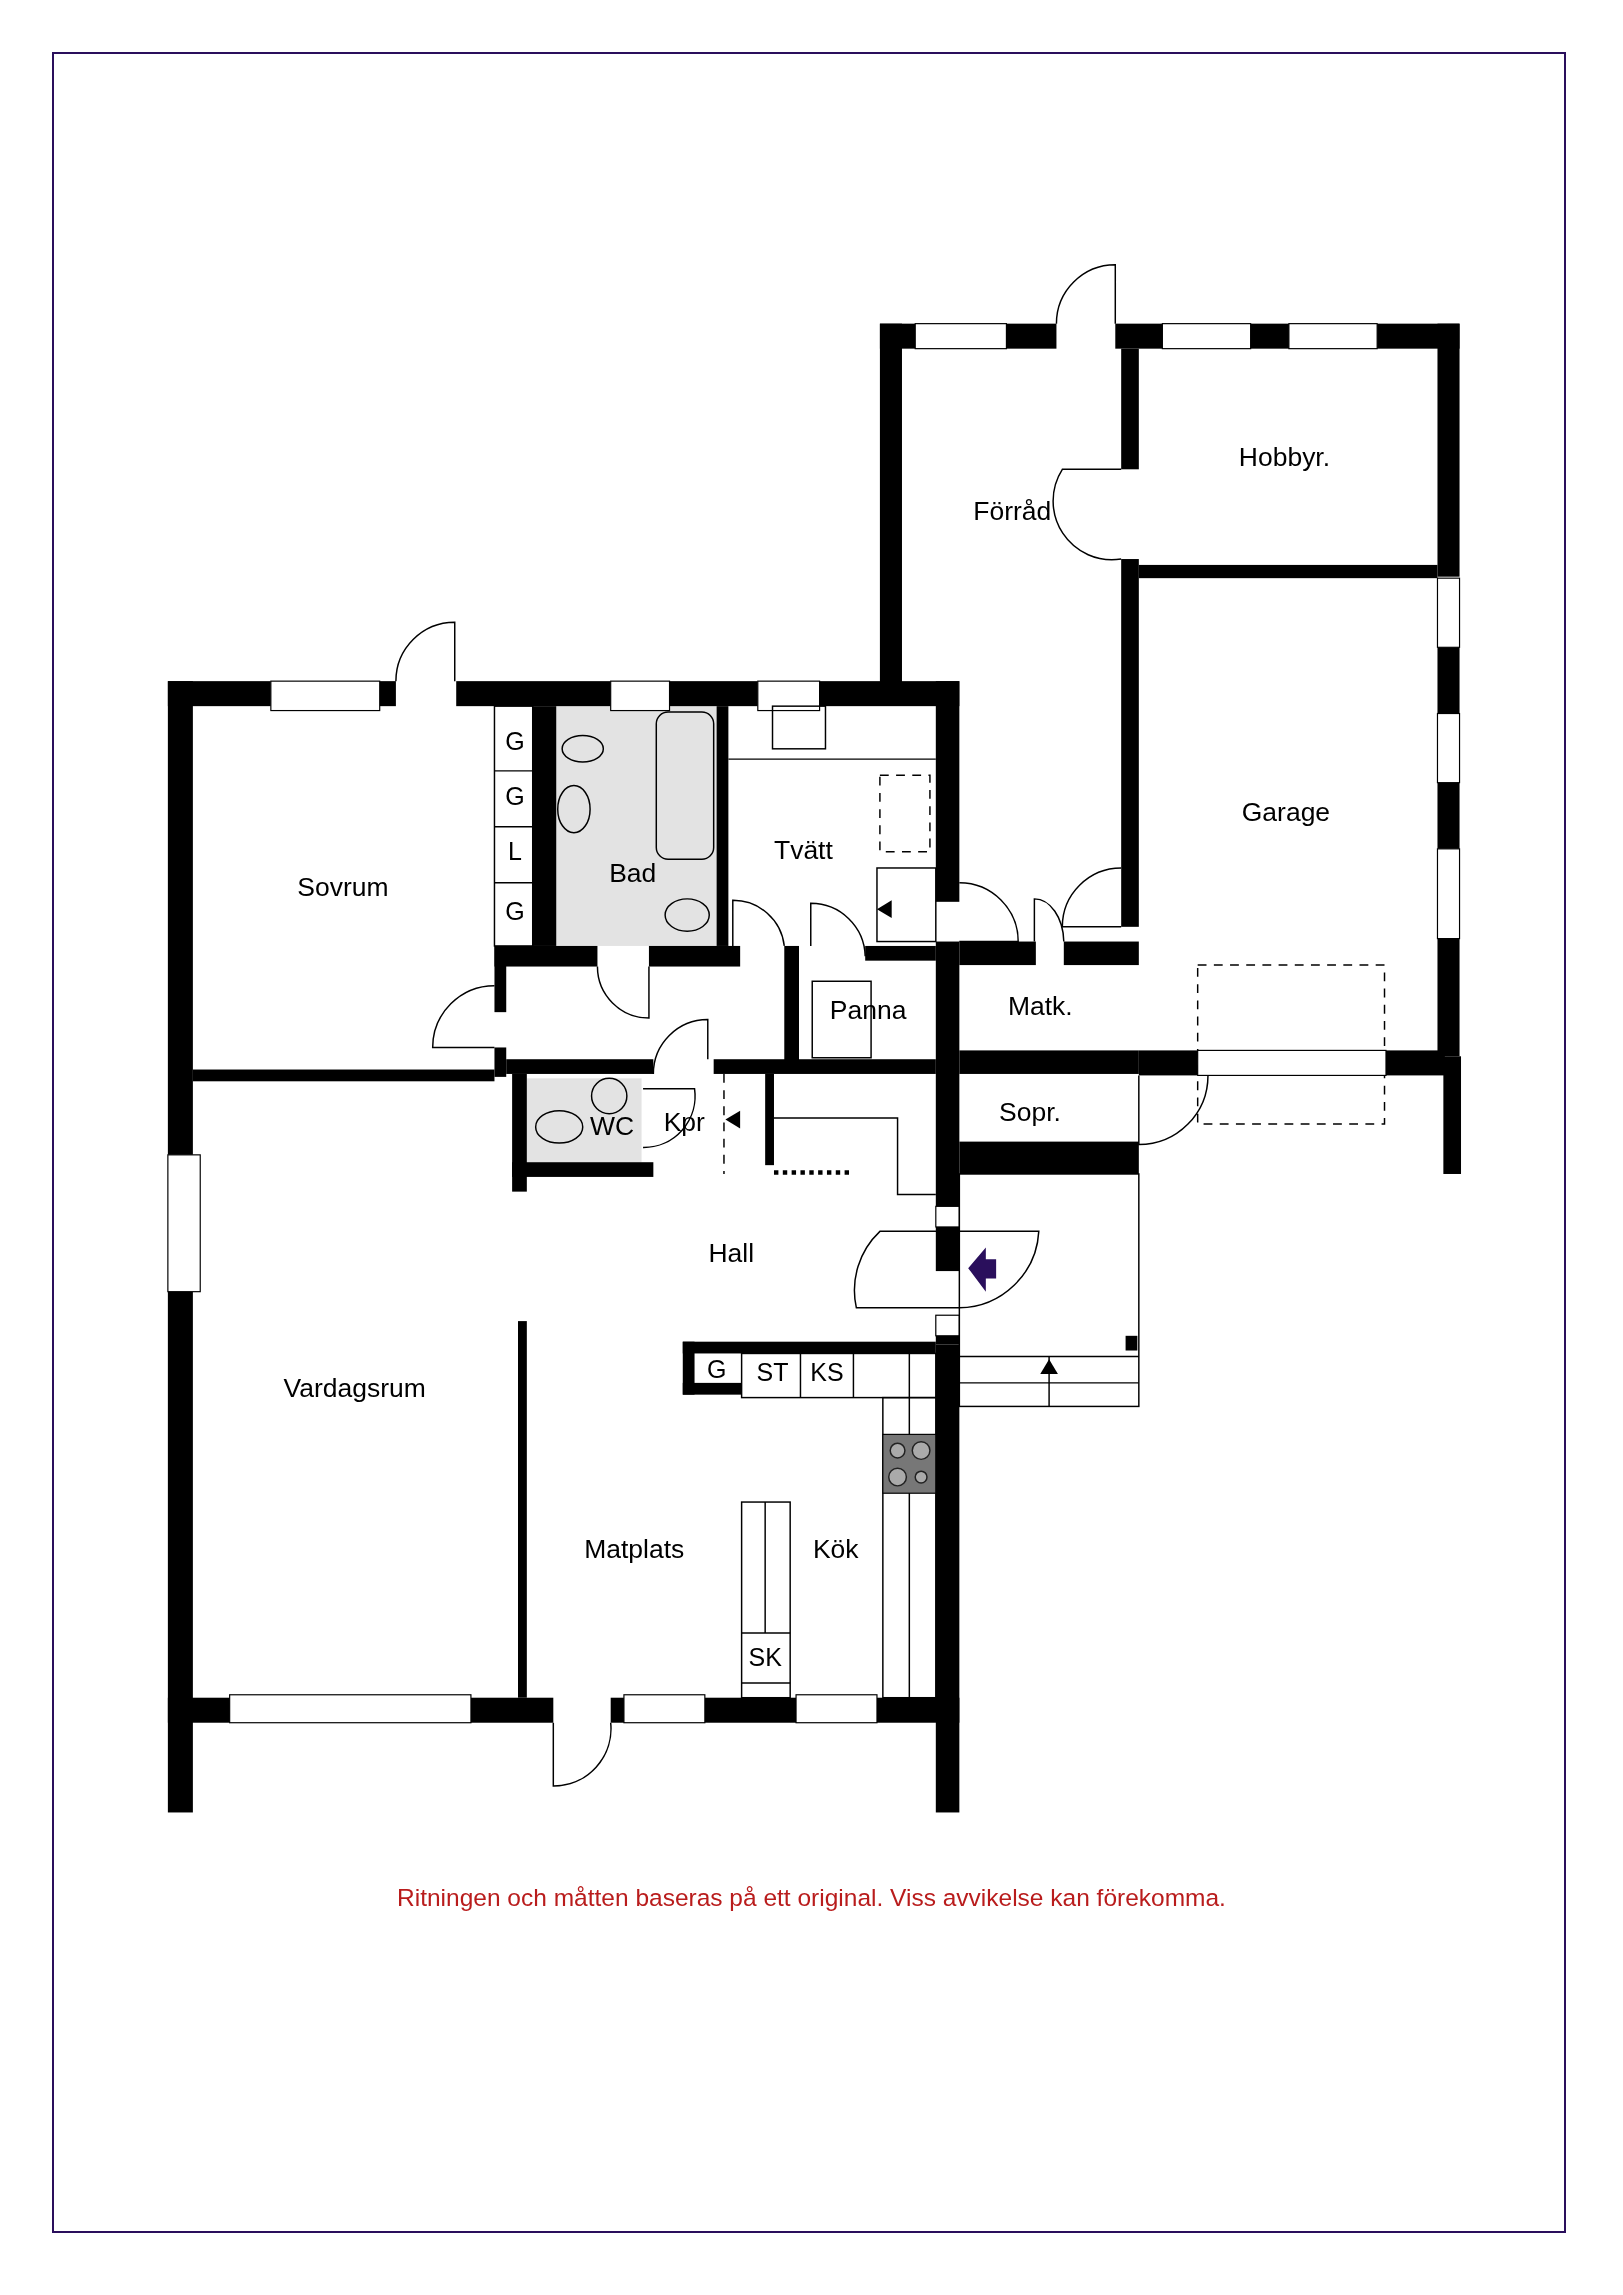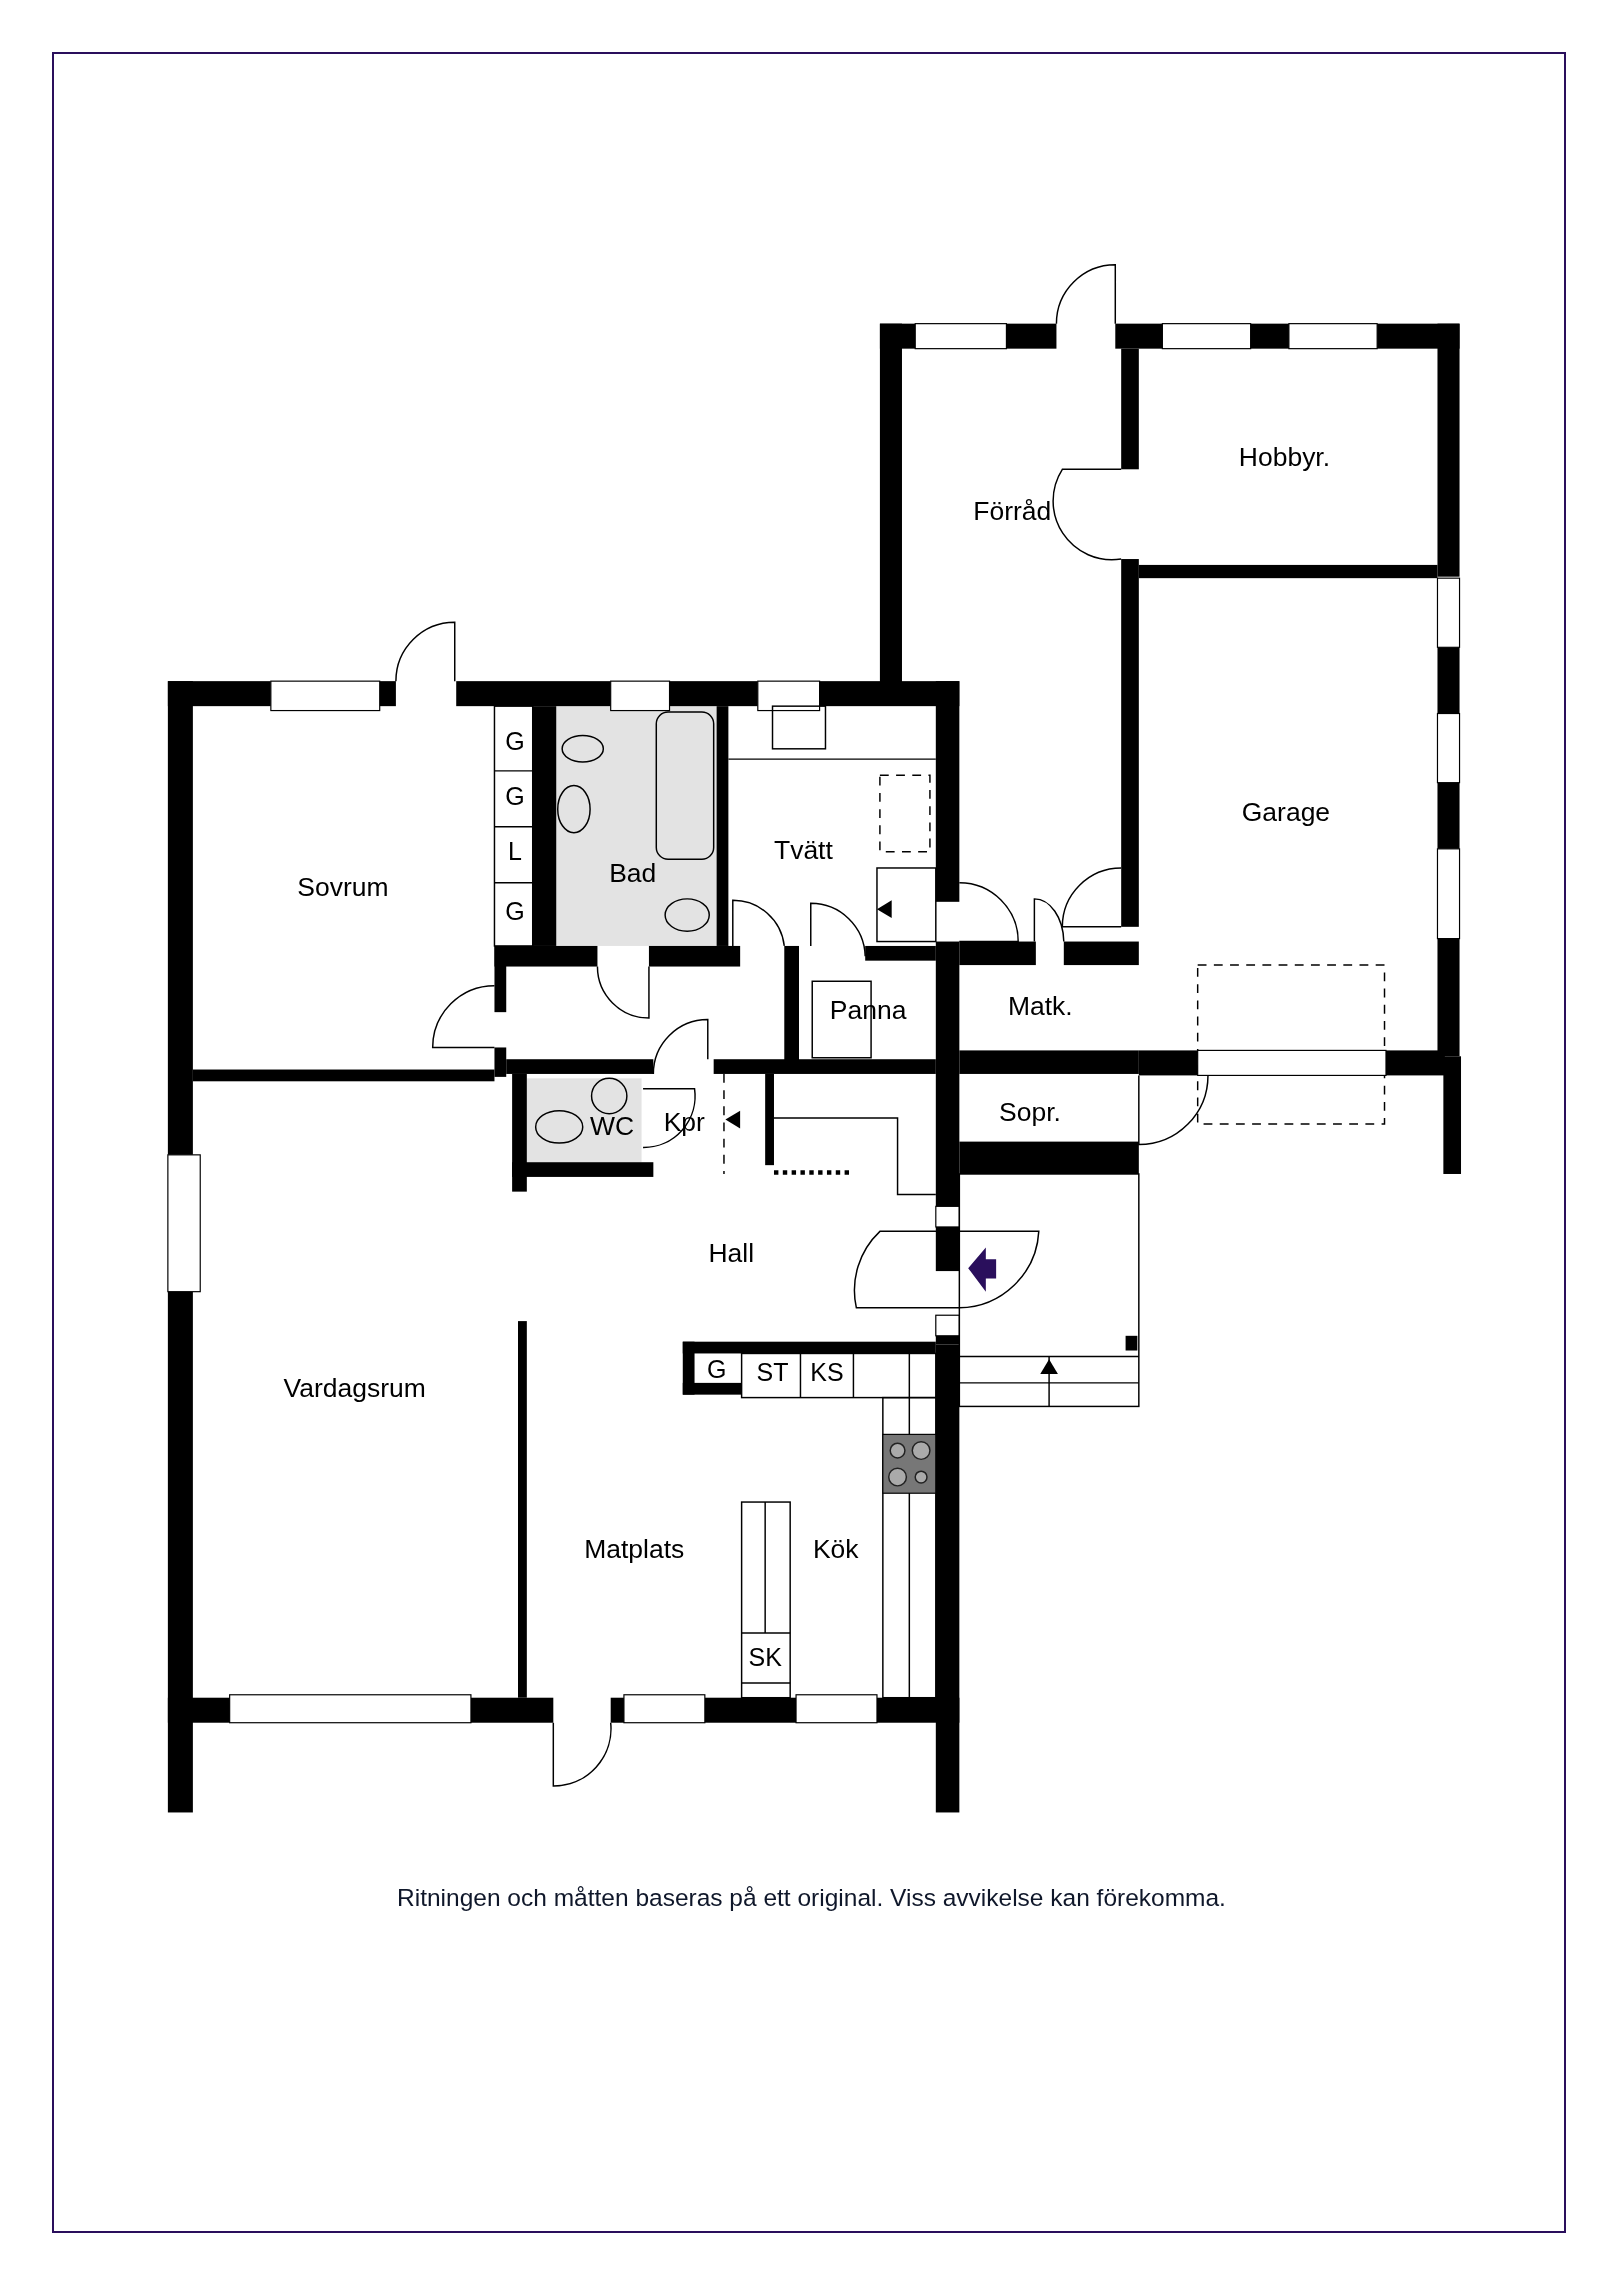--- a/index.html
+++ b/index.html
@@ -1,21 +1,21 @@
 <!DOCTYPE html>
 <html style="font-size:13.5px"><head>
 <meta charset="utf-8">
 <style>
   html, body { margin:0; padding:0; background:#ffffff; }
   body { width:1623px; height:2295px; position:relative; overflow:hidden; font-family:"Liberation Sans", sans-serif; }
   #frame { position:absolute; left:52px; top:52px; width:1514px; height:2181px; border:2.5px solid #2a0f5c; box-sizing:border-box; }
   #plan { position:absolute; left:0; top:0; width:1623px; height:2295px; }
   .lbl { font-family:"Liberation Sans", sans-serif; font-size:18px; fill:#000; text-anchor:middle; dominant-baseline:middle; }
   .sm { font-size:17px; }
-  #disclaimer { position:absolute; left:0; width:1623px; top:1884px; text-align:center; font-size:24.5px; color:#0f172a; }
+  #disclaimer { position:absolute; left:0; width:1623px; top:1884px; text-align:center; font-size:24.5px; color:#b91c1c; }
   .w { fill:#000; }
   .ln { stroke:#000; stroke-width:1; fill:none; }
   .win { fill:#fff; stroke:#000; stroke-width:0.8; }
   .dash { stroke:#000; stroke-width:1; fill:none; stroke-dasharray:6 5; }
 </style>
 </head>
 <body>
 
 <div id="frame"></div>
 

